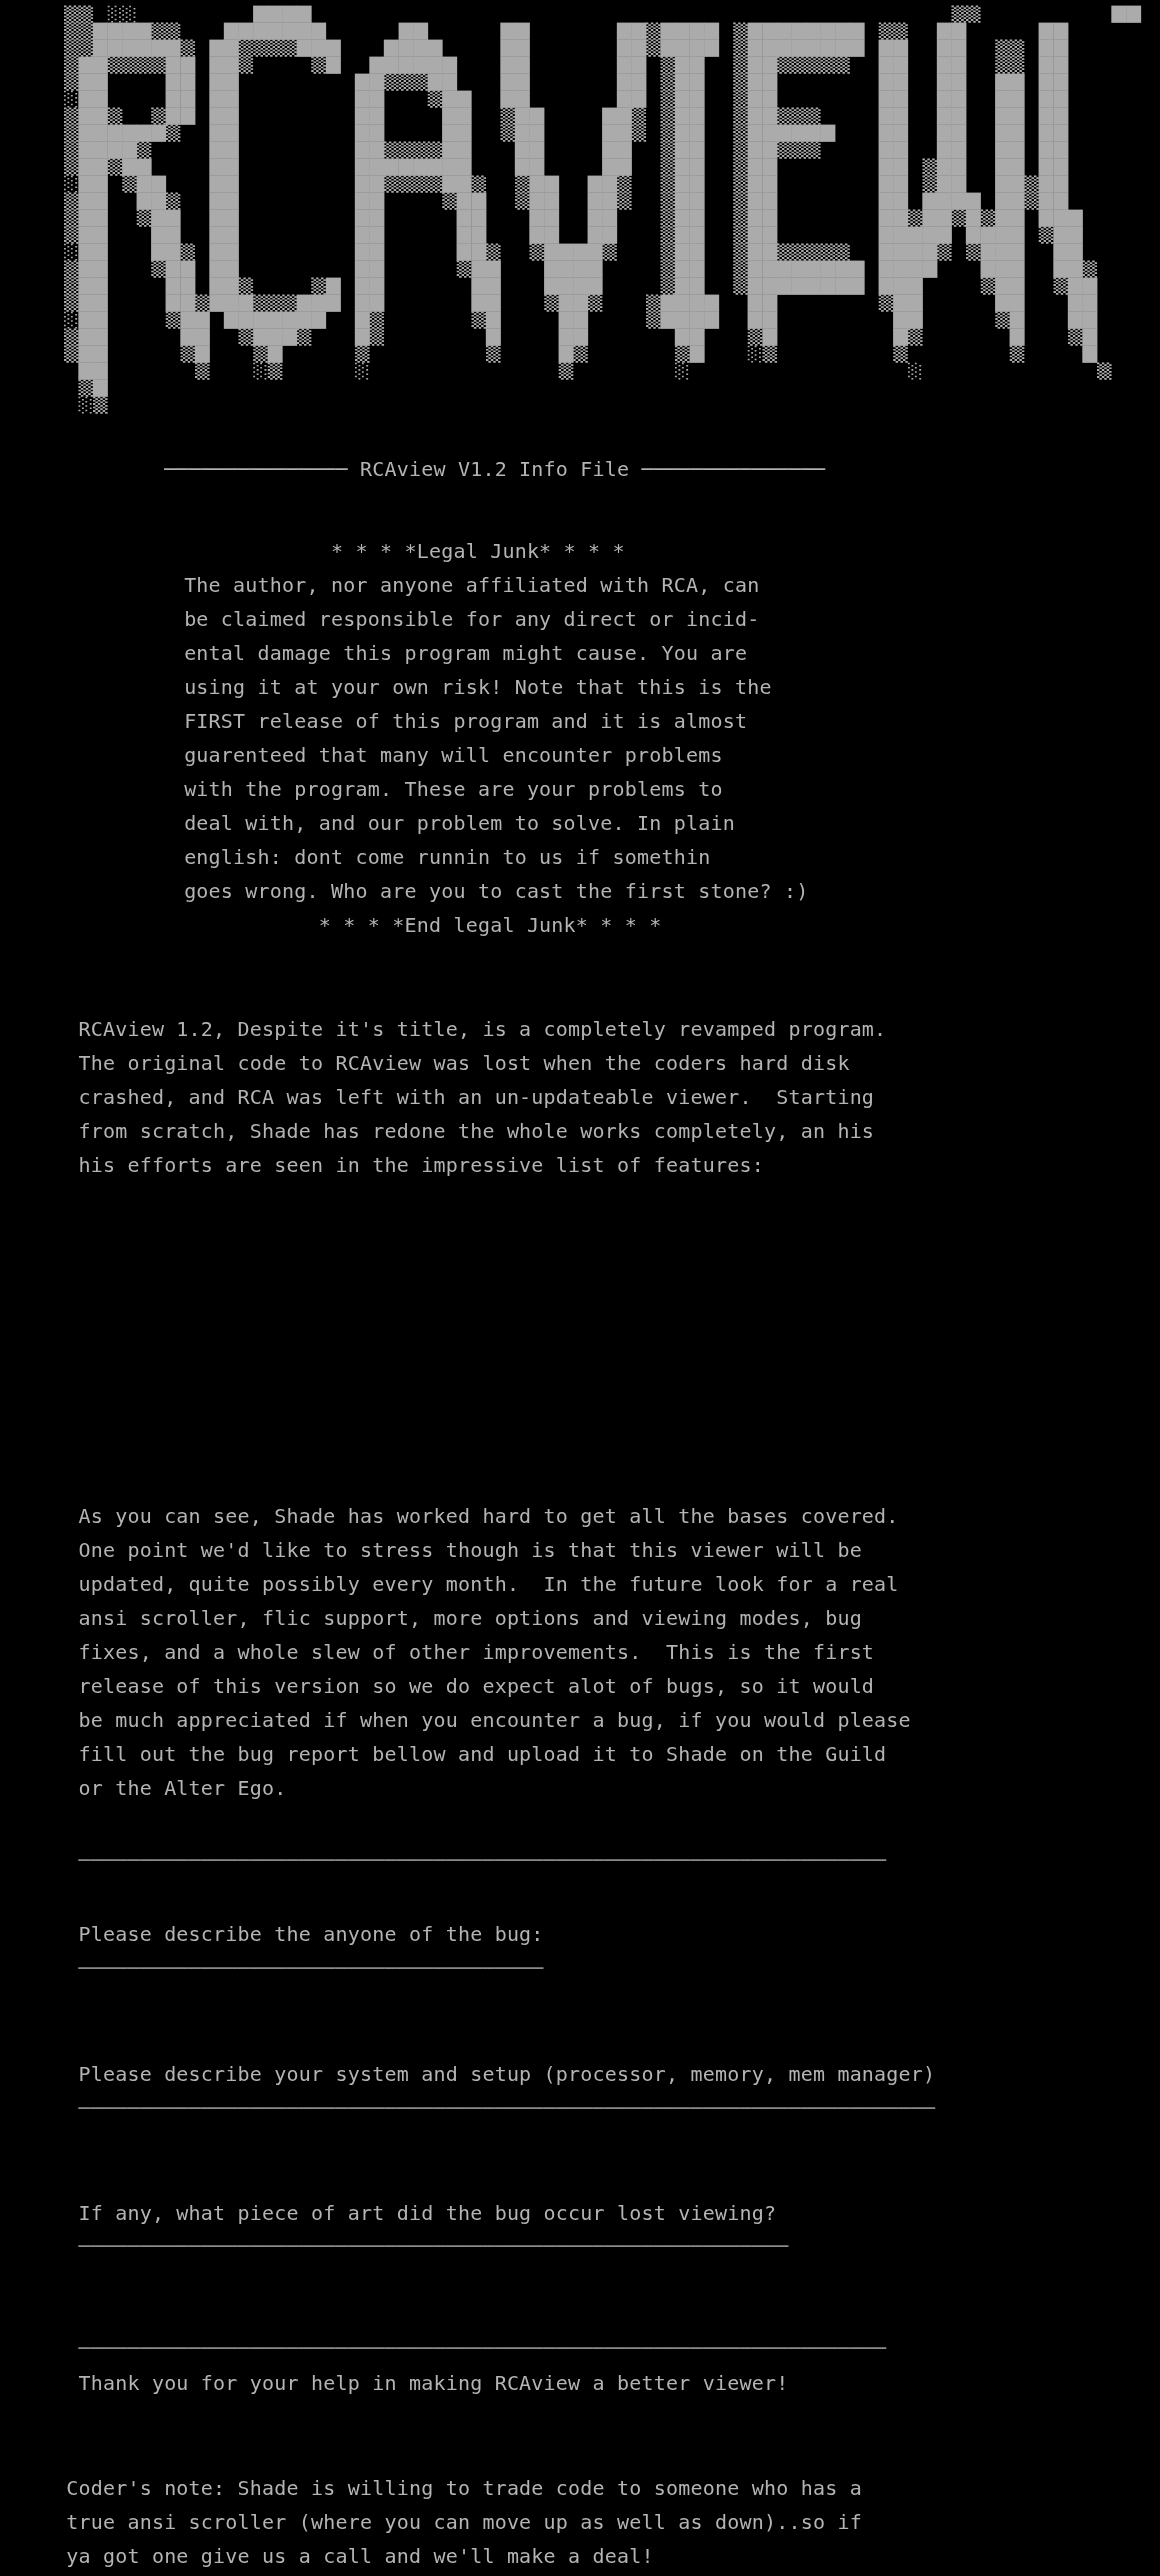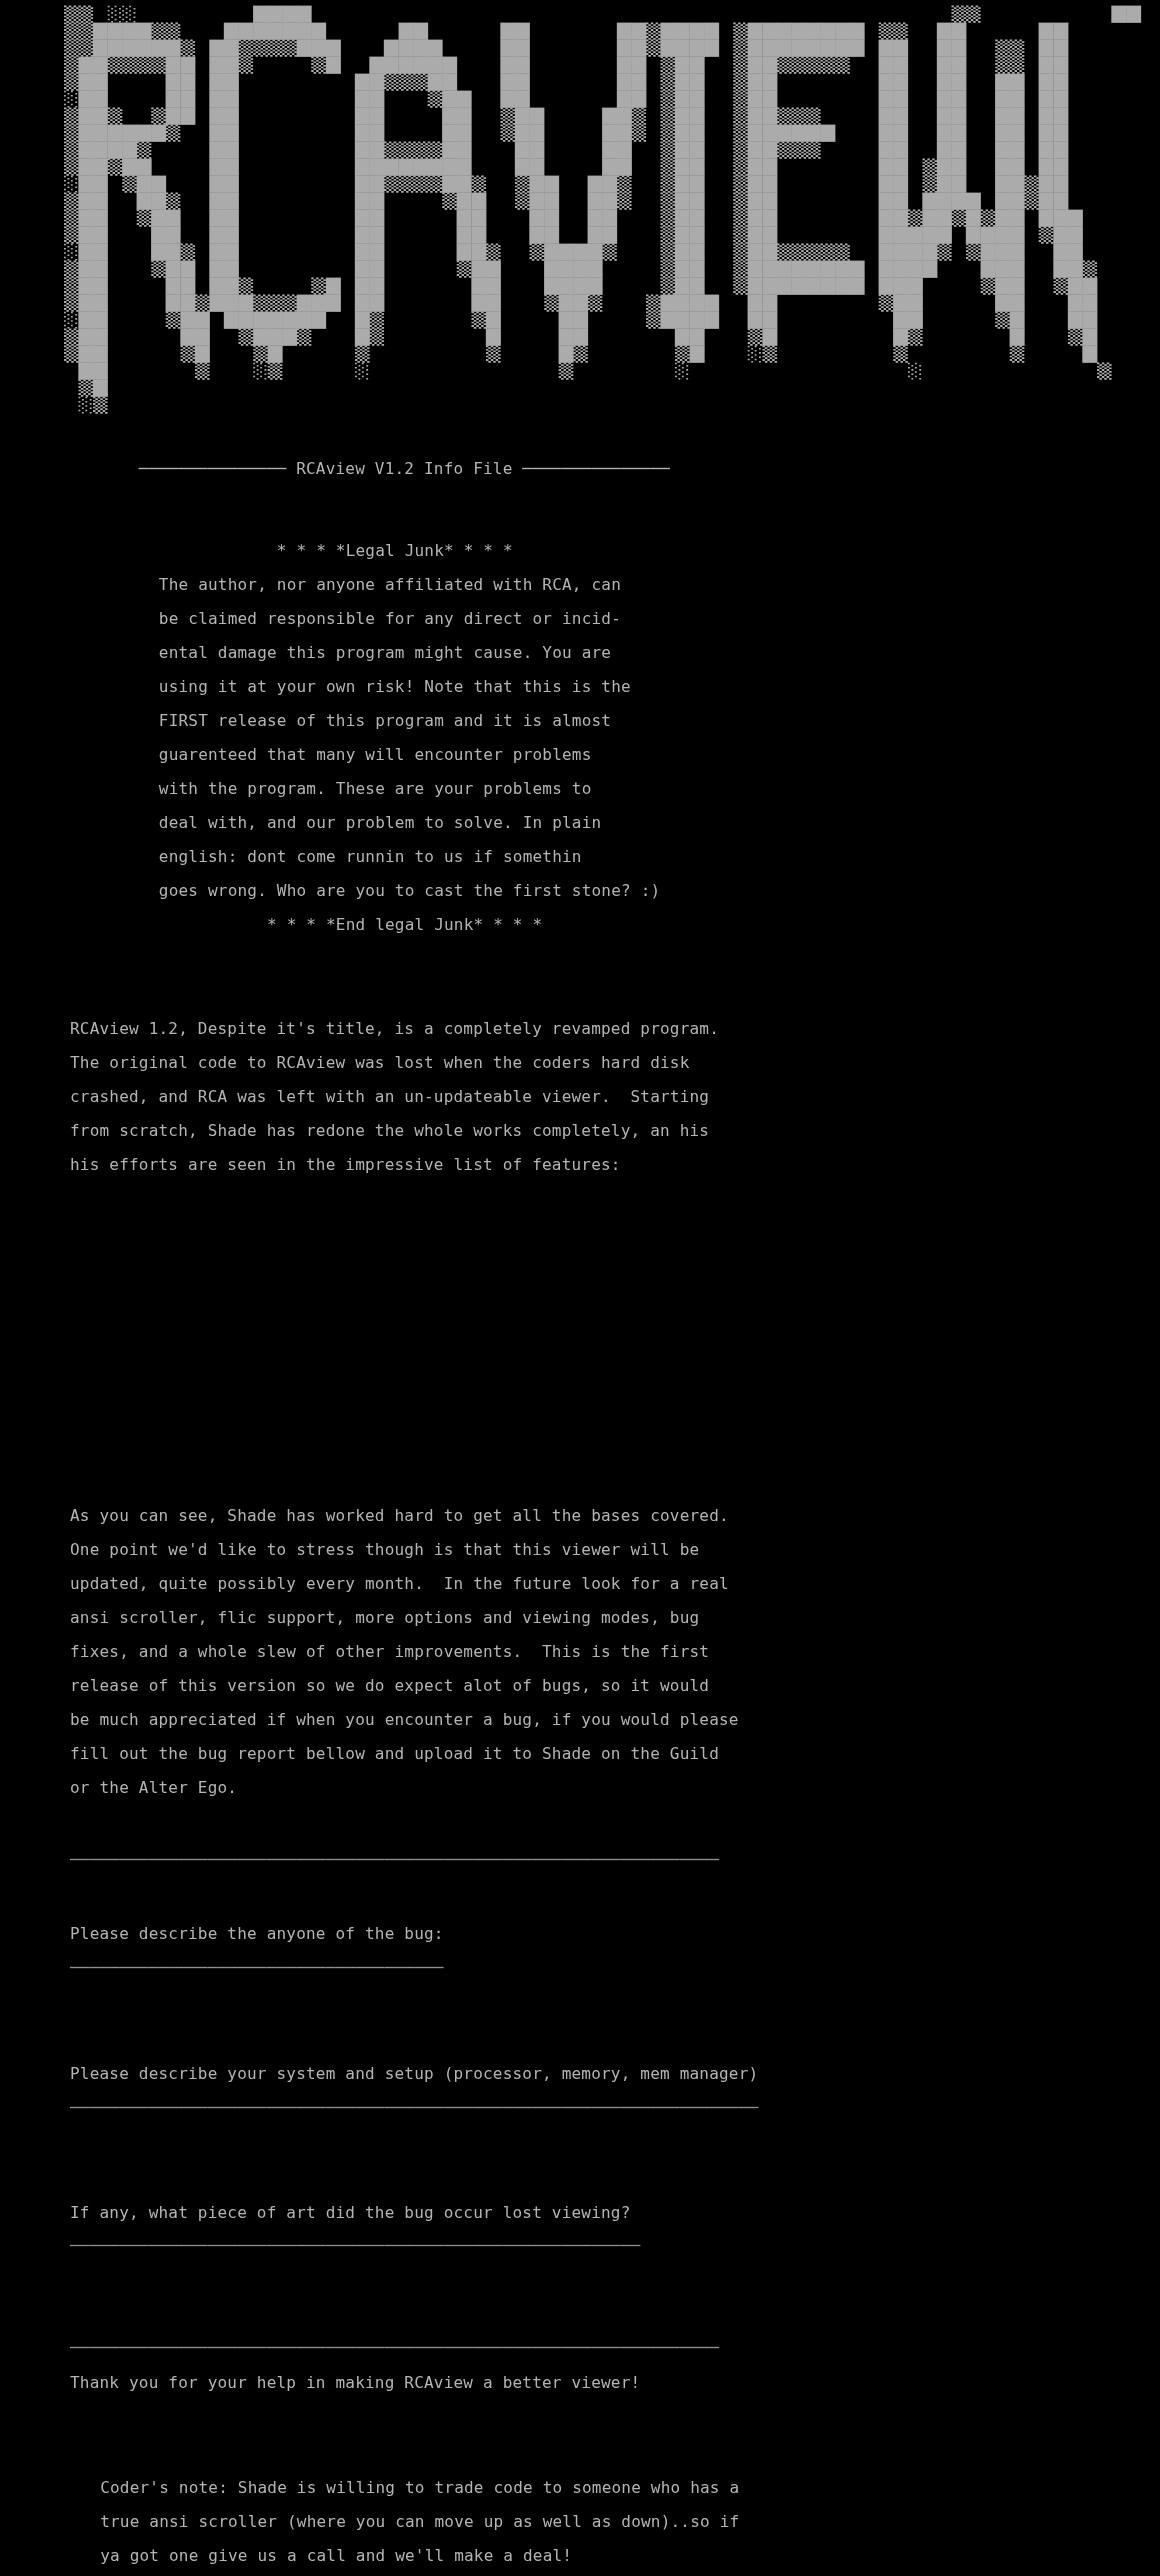--- a/index.html
+++ b/index.html
@@ -15,23 +15,23 @@
     overflow: hidden;
     font-family: "DejaVu Sans Mono", "Liberation Mono", monospace;
   }
   pre {
     margin: 0;
     white-space: pre;
   }
   
   .t {
     position: absolute;
-    left: 11px;
+    left: 5px;
     top: 0;
-    font-size: 16px;
+    font-size: 20px;
     line-height: 34px;
     letter-spacing: 0.2px;
     color: #b4b4b4;
   }
   .rule { color: #8f8f8f; }
   
   .logo {
     position: absolute;
     left: 64px;
     top: 6.4px;
@@ -50,21 +50,21 @@
   .pos-outro      { top: 1499px; }
   .pos-sep-top    { top: 1843px; }
   .pos-q1-label   { top: 1917px; }
   .pos-q1-line    { top: 1951px; }
   .pos-q2-label   { top: 2057px; }
   .pos-q2-line    { top: 2091px; }
   .pos-q3-label   { top: 2196px; }
   .pos-q3-line    { top: 2229px; }
   .pos-sep-bottom { top: 2331px; }
   .pos-thanks     { top: 2366px; }
-  .pos-coders     { top: 2471px; margin-left: 40px; }
+  .pos-coders     { top: 2471px; }
 </style>
 </head>
 <body>
 
 <div class="page">
 
   <pre class="logo">▒▒ ░░        ████                                            ▒▒         ██  
 ▒▒████▒▒   ███████     ██     ██      ██▒████ ▒████████ ▒▒  ██     ██  
 ▒▒██████▒ ██▒▒▒▒███   ████    ██      ██▒████ ▒████████ ██  ██  ▒▒ ██  
 ▒██▒▒▒▒██ ██▒    ▒█  ██████   ██      ██ ▒██  ▒██▒▒▒▒▒  ██  ██  ▒▒ ██  

